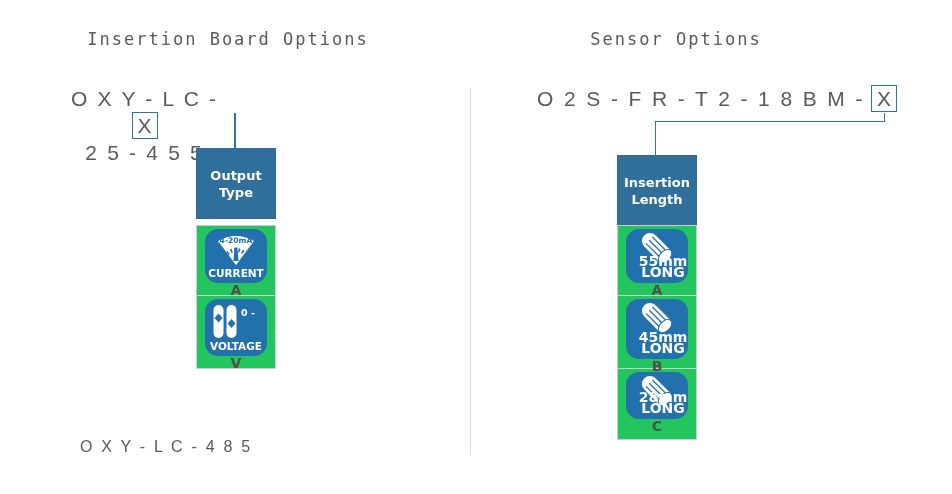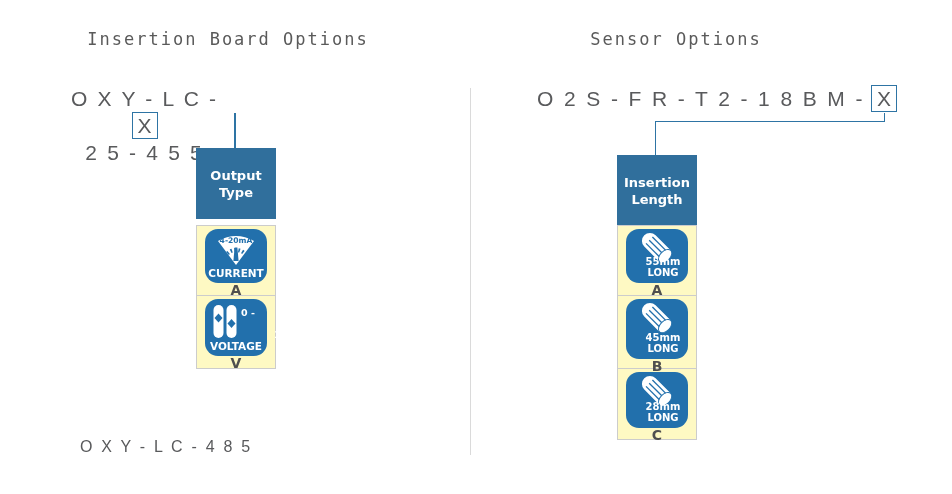--- a/index.html
+++ b/index.html
@@ -25,36 +25,36 @@
   }
   .conn{position:absolute;background:#2e74a4;}
   .cat-box{
     position:absolute;width:80px;height:71px;background:#306f9c;color:#ffffff;
     display:flex;flex-direction:column;align-items:center;justify-content:center;
     font-family:"DejaVu Sans",sans-serif;font-weight:bold;font-size:13px;line-height:17px;
     text-align:center;
   }
   .cells{position:absolute;width:80px;}
   .cell{
-    box-sizing:border-box;width:80px;border:1px solid #cccccc;background:#fef9c3;
+    box-sizing:border-box;width:80px;border:1px solid #cccccc;background:#22c55e;
     display:flex;flex-direction:column;align-items:center;padding-top:3px;margin-top:-1px;
   }
   .cell-letter{
     font-family:"DejaVu Sans",sans-serif;font-weight:bold;font-size:14px;
     color:#4f4f4f;line-height:12px;margin-top:1px;
   }
   .tile{
     position:relative;width:62px;height:54px;background:#2270ac;border-radius:13px;
     color:#ffffff;flex:none;
   }
   .tile-label{
     position:absolute;left:0;right:0;bottom:4px;text-align:center;
     font-family:"DejaVu Sans",sans-serif;font-weight:bold;font-size:10.5px;line-height:11px;margin-top:16px;
   }
-  .tile-label.small{font-size:10px;bottom:5px;padding-left:12px;}
+  .tile-label.small{font-size:14px;bottom:5px;padding-left:12px;}
   .gauge-svg{position:absolute;left:7px;top:2px;}
   .volt-svg{position:absolute;left:8px;top:6px;}
   .volt-range{
     position:absolute;left:36px;top:8px;font-family:"DejaVu Sans",sans-serif;
     font-weight:bold;font-size:9.5px;line-height:11px;white-space:pre;
   }
   .probe-svg{position:absolute;left:9px;top:0px;}
   .footer-part{
     position:absolute;font-size:16px;color:#595a5c;letter-spacing:2.2px;white-space:pre;
   }
@@ -159,21 +159,21 @@
             <line x1="11" y1="23.5" x2="32" y2="23.5" stroke="#2270ac" stroke-width="1.3"></line>
             <ellipse cx="33.5" cy="19" rx="5" ry="8" fill="#ffffff" stroke="#2270ac" stroke-width="1"></ellipse>
           </g>
         </svg>
         <div class="tile-label small">45mm LONG</div>
       </div>
       <div class="cell-letter">B</div>
     </div>
 
     <div class="cell" style="height:72px">
-      <div class="tile" style="height:56px">
+      <div class="tile" style="height:47px">
         <svg class="probe-svg" width="44" height="42" viewBox="0 0 44 42">
           <g transform="rotate(45 22 19)">
             <path d="M12,11 h22 v16 h-22 a8,8 0 0 1 0,-16 z" fill="#ffffff"></path>
             <line x1="11" y1="14.5" x2="32" y2="14.5" stroke="#2270ac" stroke-width="1.3"></line>
             <line x1="11" y1="19" x2="32" y2="19" stroke="#2270ac" stroke-width="1.3"></line>
             <line x1="11" y1="23.5" x2="32" y2="23.5" stroke="#2270ac" stroke-width="1.3"></line>
             <ellipse cx="33.5" cy="19" rx="5" ry="8" fill="#ffffff" stroke="#2270ac" stroke-width="1"></ellipse>
           </g>
         </svg>
         <div class="tile-label small">28mm LONG</div>

